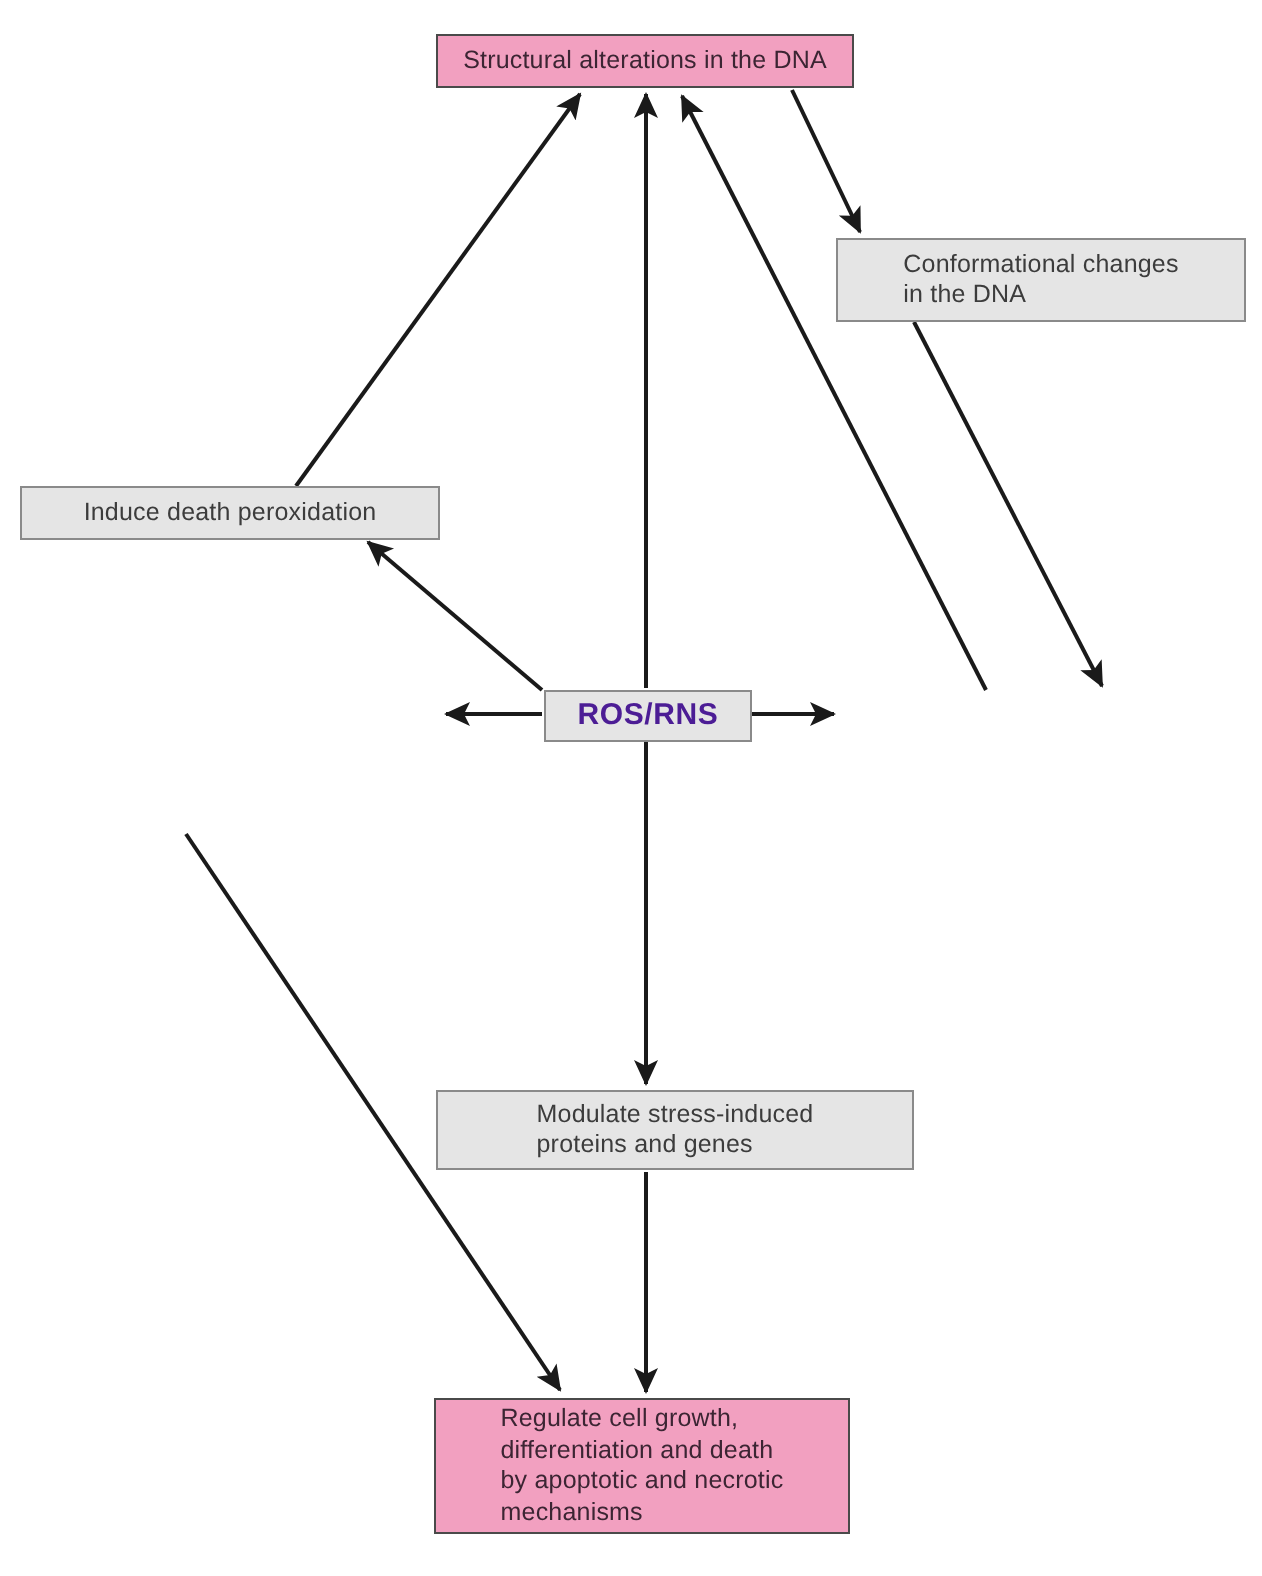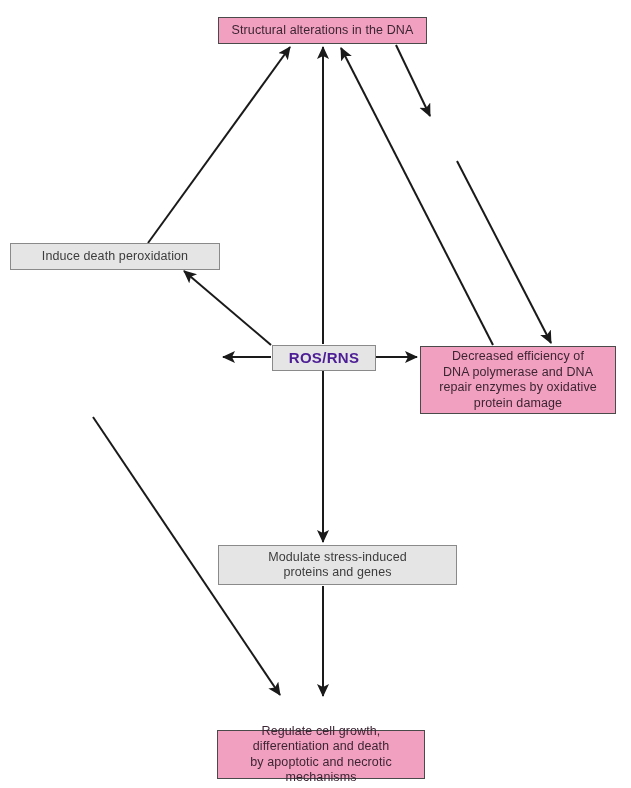--- a/index.html
+++ b/index.html
@@ -20,21 +20,21 @@
     left: 0; top: 0;
     width: 631px;
     height: 788px;
   }
   .node {
     position: absolute;
     box-sizing: border-box;
     display: flex;
     align-items: center;
     justify-content: center;
-    text-align: center;
+    text-align: left;
     white-space: pre-line;
     font-size: 12.5px;
     line-height: 15.5px;
     letter-spacing: 0.1px;
     padding: 1px 4px;
   }
   .node.pink {
     background: #f2a0c0;
     border: 1px solid #4a4a4a;
     color: #3c2533;
@@ -51,21 +51,21 @@
     letter-spacing: 0.3px;
   }
   
   #n-structural   { left: 218px; top: 17px;  width: 209px; height: 27px; }
   #n-conform      { left: 418px; top: 119px; width: 205px; height: 42px; }
   #n-lipid        { left: 10px;  top: 243px; width: 210px; height: 27px; }
   #n-activate     { left: 10px;  top: 345px; width: 210px; height: 71px; }
   #n-ros          { left: 272px; top: 345px; width: 104px; height: 26px; }
   #n-decreased    { left: 420px; top: 346px; width: 196px; height: 68px; }
   #n-modulate     { left: 218px; top: 545px; width: 239px; height: 40px; }
-  #n-regulate     { left: 217px; top: 730px; width: 208px; height: 49px; }
+  #n-regulate     { left: 217px; top: 699px; width: 208px; height: 68px; }
 </style>
 </head>
 <body>
 
 <div class="canvas">
 
   <svg class="arrow-layer" width="631" height="788" viewBox="0 0 631 788" xmlns="http://www.w3.org/2000/svg">
     <defs>
       <marker id="ah" markerWidth="14" markerHeight="13" refX="12" refY="6" orient="auto" markerUnits="userSpaceOnUse">
         <path d="M0,0 L13,6 L0,12 L3,6 z" fill="#1a1a1a"></path>
@@ -81,30 +81,28 @@
       <line x1="271" y1="357" x2="223" y2="357" marker-end="url(#ah)"></line>
       <line x1="376" y1="357" x2="417" y2="357" marker-end="url(#ah)"></line>
       <line x1="323" y1="371" x2="323" y2="542" marker-end="url(#ah)"></line>
       <line x1="323" y1="586" x2="323" y2="696" marker-end="url(#ah)"></line>
       <line x1="93" y1="417" x2="280" y2="695" marker-end="url(#ah)"></line>
     </g>
   </svg>
 
   <div id="n-structural" class="node pink">Structural alterations in the DNA</div>
 
+  <div id="n-conform" class="node gray">Conformational changes
+in the DNA</div>
 
   <div id="n-lipid" class="node gray">Induce death peroxidation</div>
 
 
   <div id="n-ros" class="node gray ros">ROS/RNS</div>
 
-  <div id="n-decreased" class="node pink">Decreased efficiency of
-DNA polymerase and DNA
-repair enzymes by oxidative
-protein damage</div>
 
   <div id="n-modulate" class="node gray">Modulate stress-induced
 proteins and genes</div>
 
   <div id="n-regulate" class="node pink">Regulate cell growth,
 differentiation and death
 by apoptotic and necrotic
 mechanisms</div>
 
 </div>

